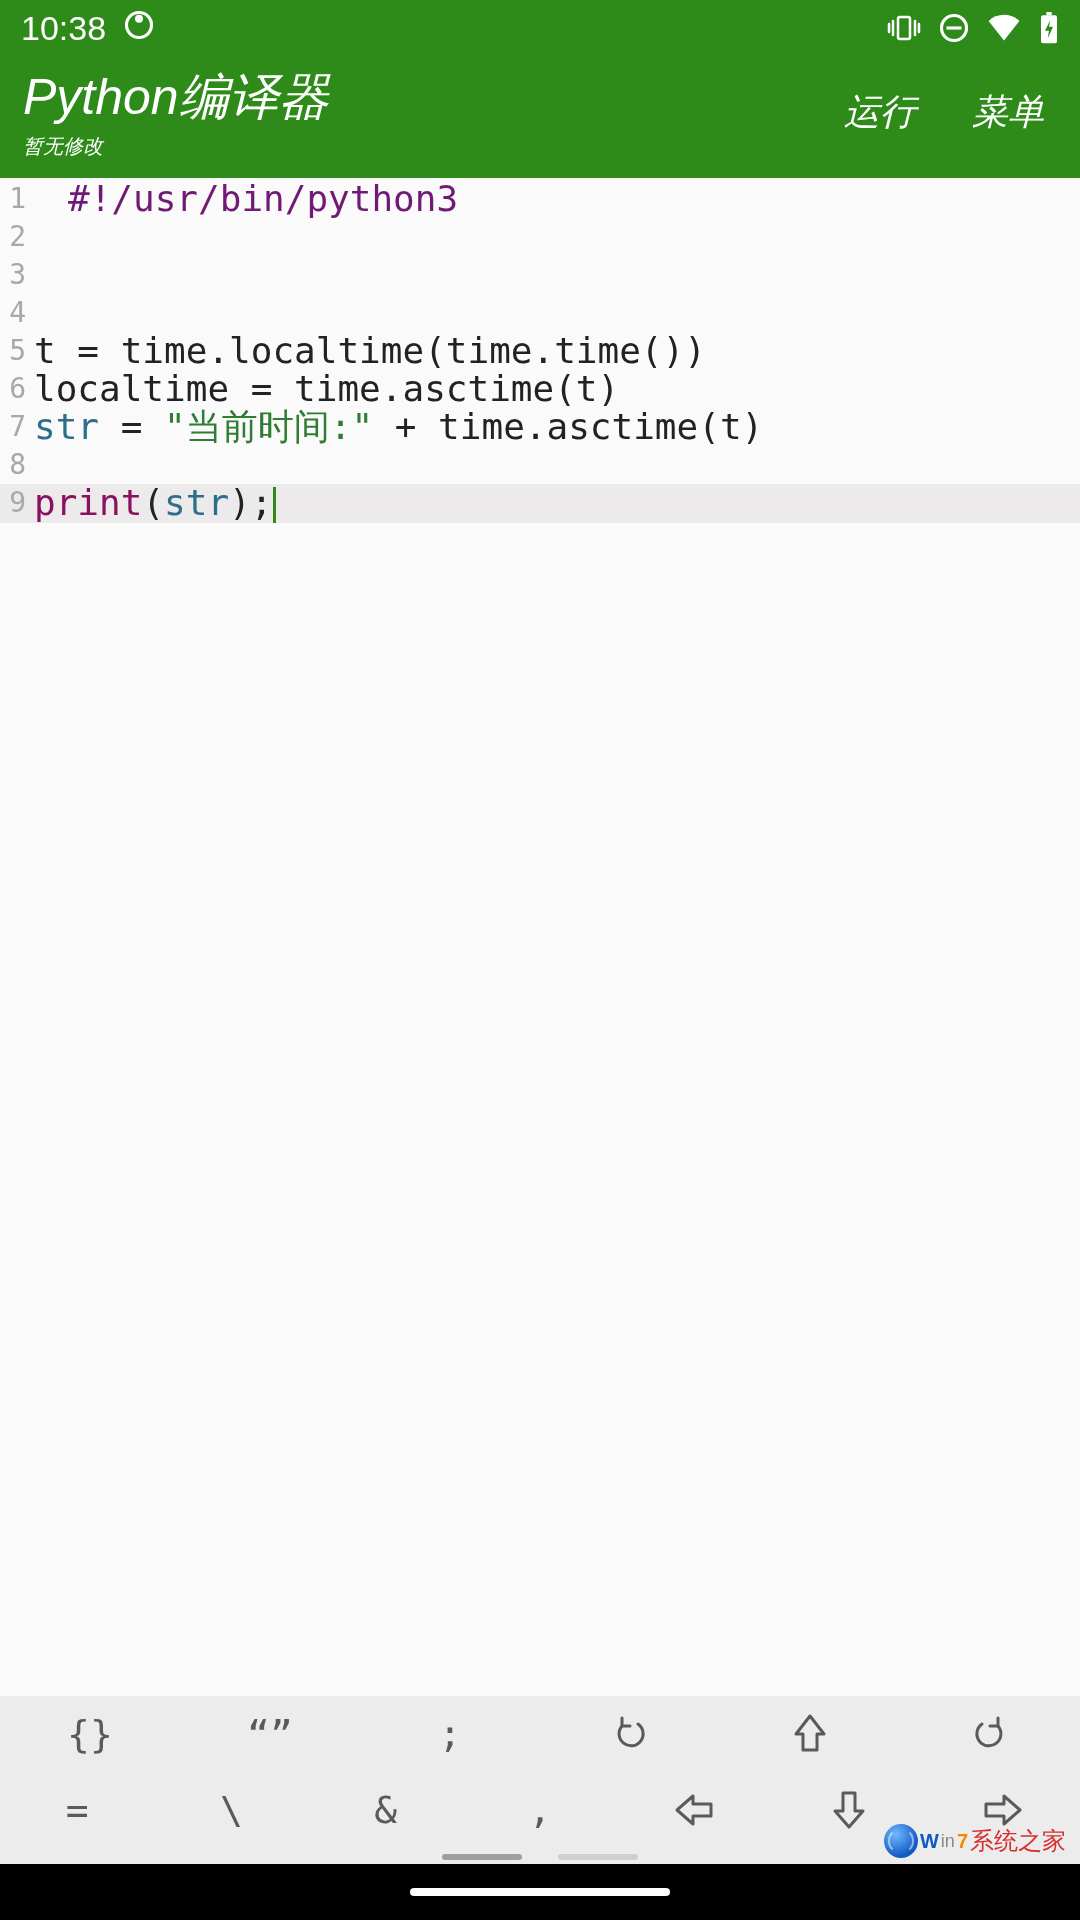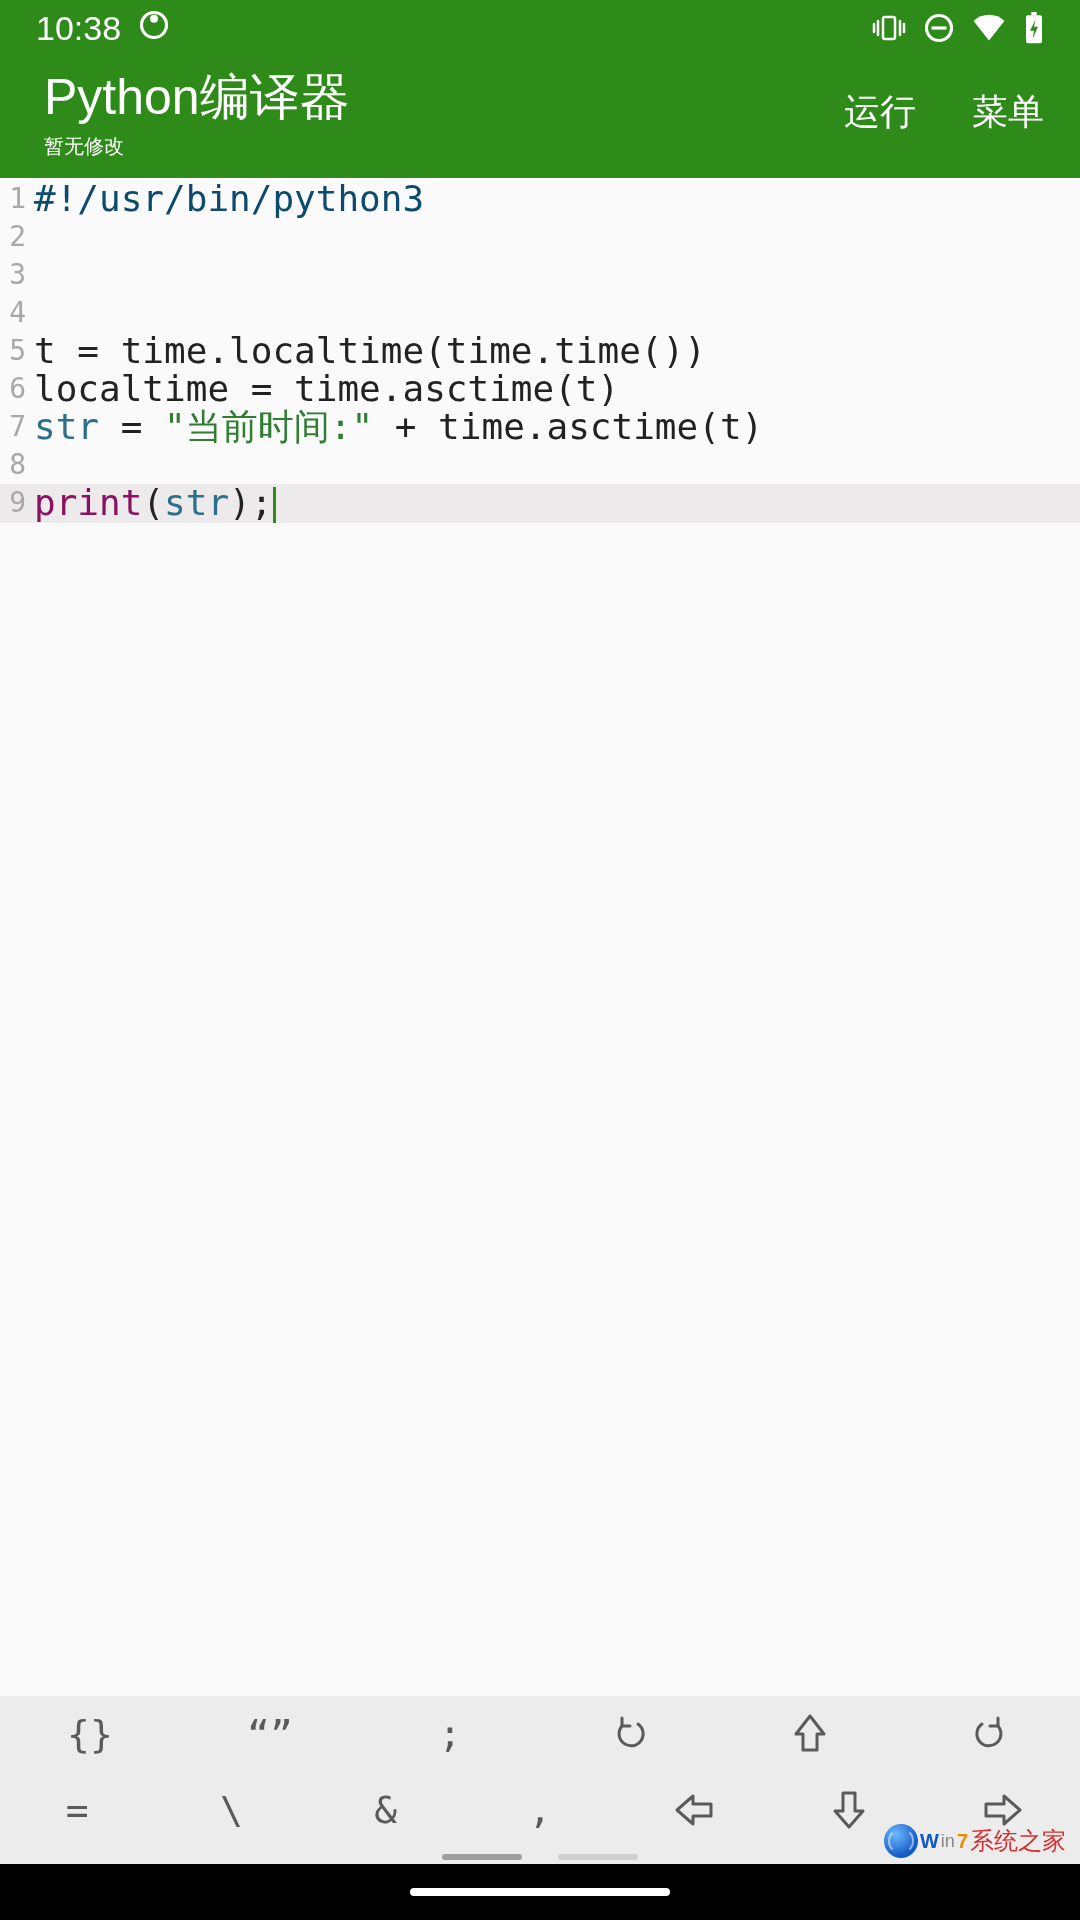--- a/index.html
+++ b/index.html
@@ -1,38 +1,38 @@
 <!DOCTYPE html>
 <html><head>
 <meta charset="utf-8">
 <style>
 * { margin:0; padding:0; box-sizing:border-box; }
 html,body { width:1080px; height:1920px; font-family:-apple-system,"Helvetica Neue",Arial,sans-serif; background:#fafafa; overflow:hidden; position:relative; }
 
 
-.status-bar { height:56px; background:#2e8b19; color:#fff; display:flex; align-items:center; justify-content:space-between; padding:0 36px; font-size:34px; font-weight:500; }
+.status-bar { height:56px; background:#2e8b19; color:#fff; display:flex; align-items:center; justify-content:space-between; padding:0 21px; font-size:34px; font-weight:500; }
 .status-left { display:flex; align-items:center; gap:18px; }
 .status-right { display:flex; align-items:center; gap:18px; }
 .status-right svg { display:block; }
 
 
-.app-header { background:#2e8b19; color:#fff; padding:8px 36px 18px 44px; display:flex; align-items:center; justify-content:space-between; }
+.app-header { background:#2e8b19; color:#fff; padding:8px 36px 18px 23px; display:flex; align-items:center; justify-content:space-between;font-style:italic; }
 .app-header-left { display:flex; flex-direction:column; }
 .app-title { font-size:50px; font-weight:500; }
 .app-subtitle { font-size:20px; font-weight:400; margin-top:2px; }
 .app-header-right { display:flex; gap:56px; font-size:36px; font-weight:400; }
 .hdr-btn { color:#ffffff; }
 
 
 .editor { background:#fafafa; font-family:Menlo,Consolas,"DejaVu Sans Mono",monospace; font-size:36px; line-height:1.05; padding-top:2px; }
 .line { display:flex; align-items:flex-start; min-height:38px; }
 .line.current { background:#eceaea; }
 .gutter { width:30px; text-align:right; color:#a8a8a8; font-size:28px; padding-right:4px; padding-top:4px; flex:none; }
 .code { padding-left:4px; white-space:pre; color:#222; letter-spacing:0; }
-.tk-comment { color:#0c4a6e; }
+.tk-comment { color:#701a75;margin-left:34px; }
 .tk-keyword { color:#8a1060; }
 .tk-builtin { color:#2c6f8a; }
 .tk-string  { color:#2e7d32; }
 .cursor { display:inline-block; width:3px; height:36px; background:#2e8b19; vertical-align:middle; margin-left:1px; }
 
 
 .accessory { position:absolute; left:0; right:0; bottom:56px; background:#ececec; }
 .acc-row { display:flex; height:76px; }
 .acc-cell { flex:1; display:flex; align-items:center; justify-content:center; font-size:38px; color:#5a5a5a; font-family:Menlo,Consolas,monospace; }
 .acc-cell svg { display:block; }

